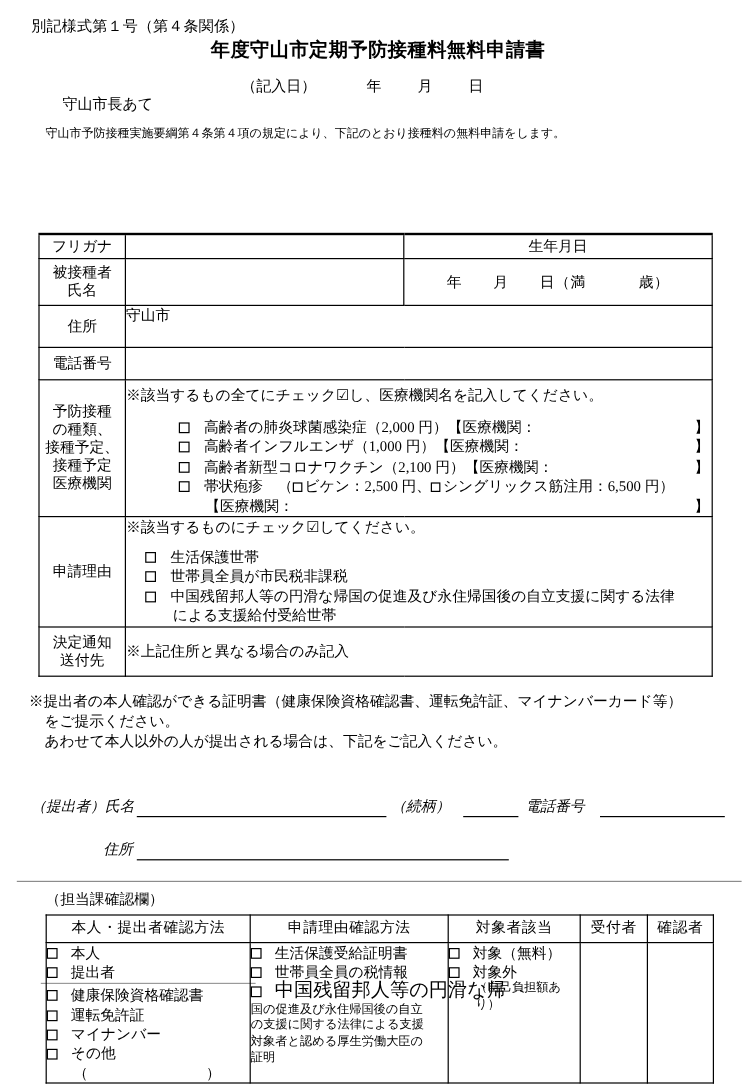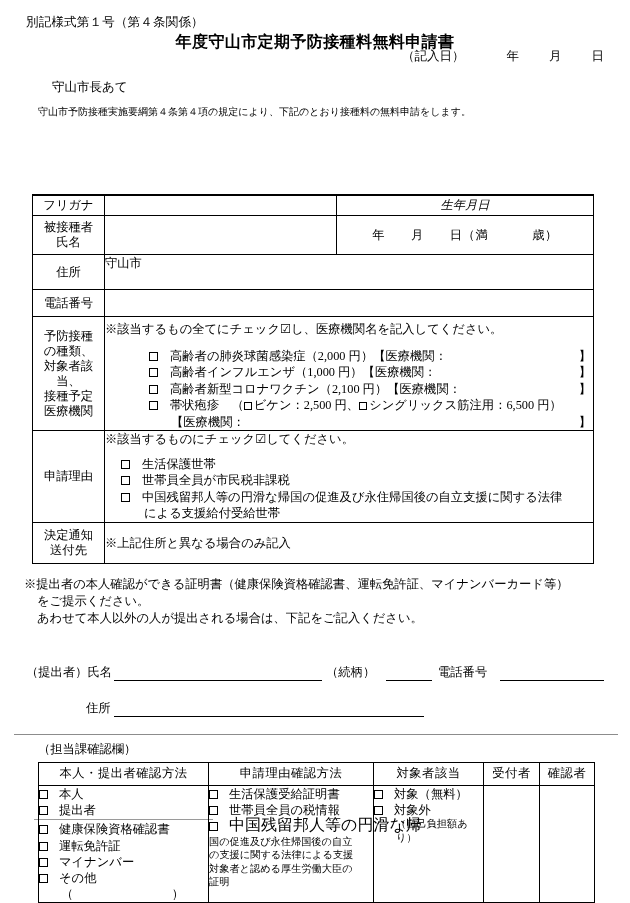--- a/index.html
+++ b/index.html
@@ -39,22 +39,22 @@
     top: 32px;
     text-align: center;
     font-size: 16px;
     font-weight: bold;
     letter-spacing: 0.4px;
   }
   .fill-date-line {
     position: absolute;
     left: 0;
     right: 26px;
-    top: 48px;
-    text-align: right;
+    top: 64px;
+    text-align: center;
     font-size: 12.5px;
   }
   .fill-date-line .sp1 { display: inline-block; width: 42px; }
   .fill-date-line .sp2 { display: inline-block; width: 30px; }
   .fill-date-line .sp3 { display: inline-block; width: 30px; }
   .addressee {
     position: absolute;
     left: 52px;
     top: 79px;
     font-size: 12.5px;
@@ -91,21 +91,21 @@
   .main-table .outer-top { border-top: 2px solid #000; }
   .lbl {
     text-align: center;
     line-height: 15px;
     padding: 3px 2px;
     width: 72px;
   }
   .cell-pad { padding: 3px 6px; }
   .thin-sep { border-top: 1px solid #9a9a9a !important; }
 
-  .birth-head { text-align: center; padding: 2px 0 1px; font-style: italic; }
+  .birth-head { text-align: center; padding: 2px 0 1px; }
   .birth-fields {
     text-align: center;
     padding: 6px 0 8px;
     letter-spacing: 0.5px;
   }
   .birth-fields span.gap { display: inline-block; width: 26px; }
   .birth-fields span.gap-l { display: inline-block; width: 44px; }
 
   .note-line { padding: 4px 6px 2px 6px; }
   .chk-list { padding: 2px 6px 4px 6px; }
@@ -158,20 +158,21 @@
   .notice p { margin: 0; }
   .notice .ind { padding-left: 13px; }
 
   
   .submitter {
     position: absolute;
     left: 26px;
     top: 664px;
     width: 580px;
     font-size: 12.3px;
+    font-style: italic;
   }
   .sub-row1 {
     position: relative;
     height: 22px;
   }
   .sub-row1 .t-name { position: absolute; left: 0; top: 0; }
   .sub-row1 .t-rel  { position: absolute; left: 300px; top: 0; }
   .sub-row1 .t-tel  { position: absolute; left: 412px; top: 0; }
   .rule {
     position: absolute;
@@ -285,21 +286,21 @@
 
       <tr>
         <td class="lbl">電話番号</td>
         <td class="cell-pad" colspan="2" style="height:26px"></td>
       </tr>
 
       <tr>
         <td class="lbl">
           <div>予防接種</div>
           <div>の種類、</div>
-          <div>対象者該当、</div>
+          <div>接種予定、</div>
           <div>接種予定</div>
           <div>医療機関</div>
         </td>
         <td colspan="2" class="chk-list">
           <div class="note-line" style="padding-left:0">※該当するもの全てにチェック☑し、医療機関名を記入してください。</div>
           <div style="height:8px"></div>
           <div class="chk-row">
             <span class="cb"></span><span>高齢者の肺炎球菌感染症（2,000 円）【医療機関：</span>
             <span class="bracket-end">】</span>
           </div>

